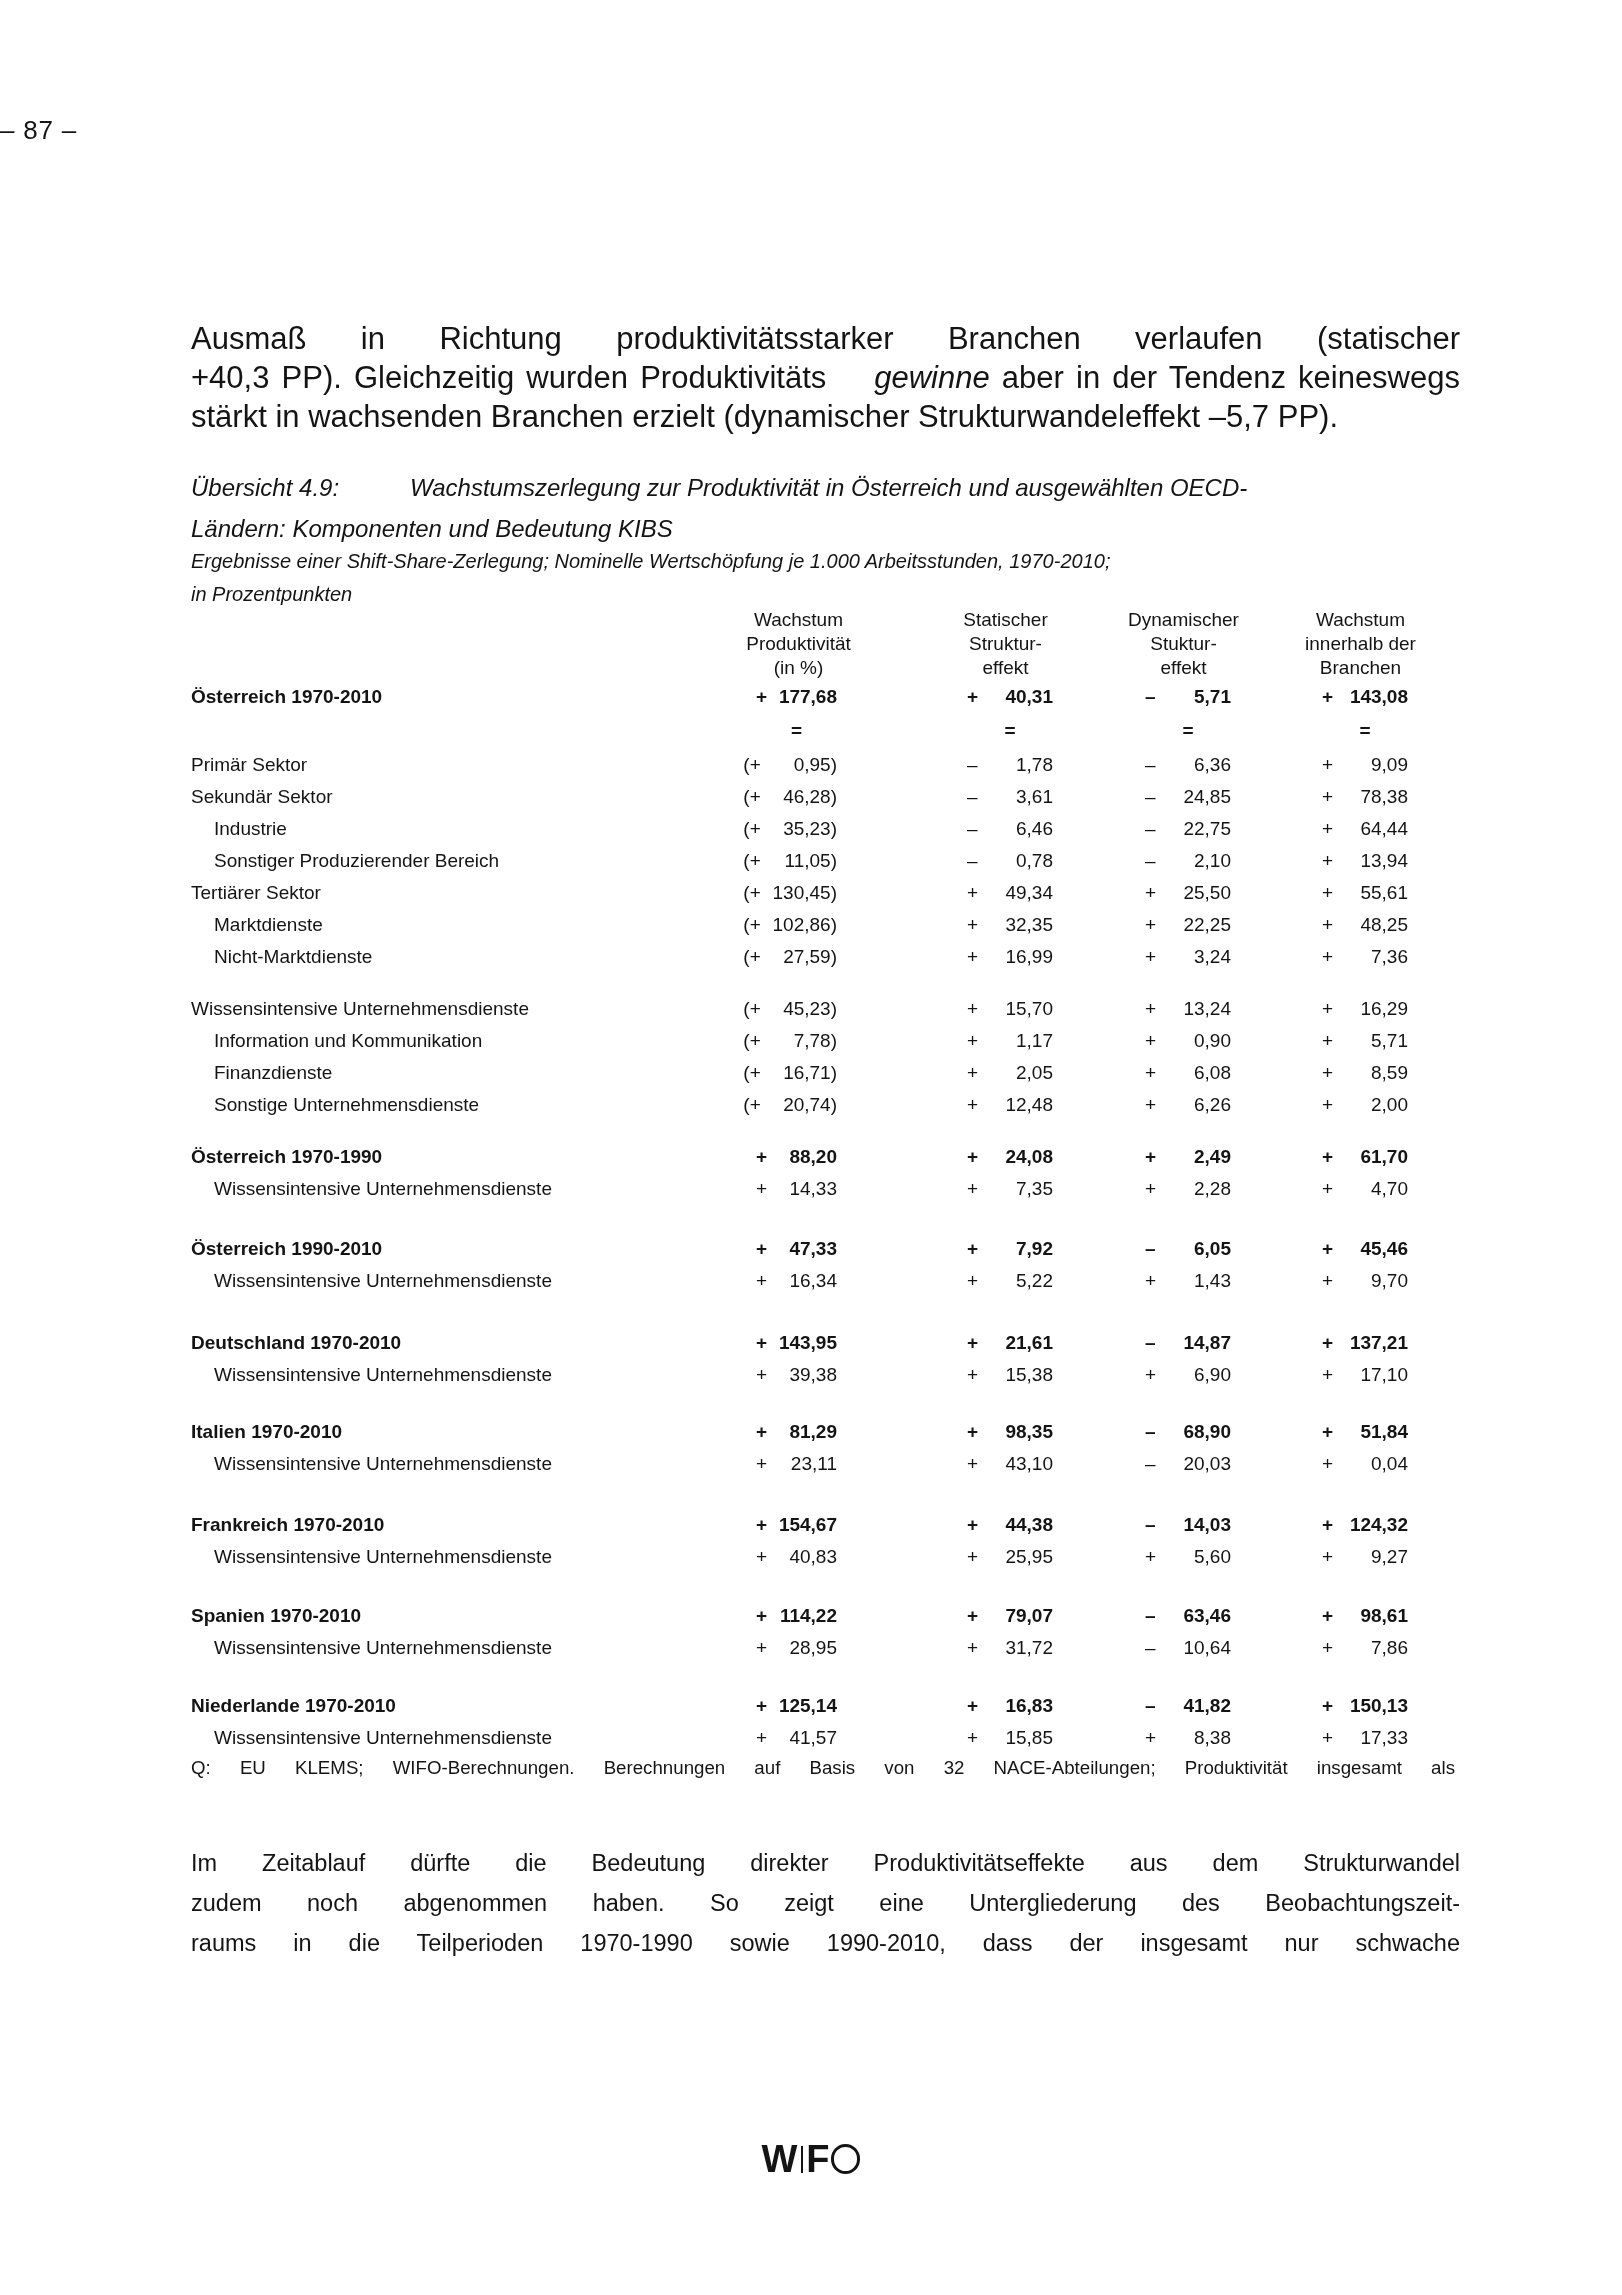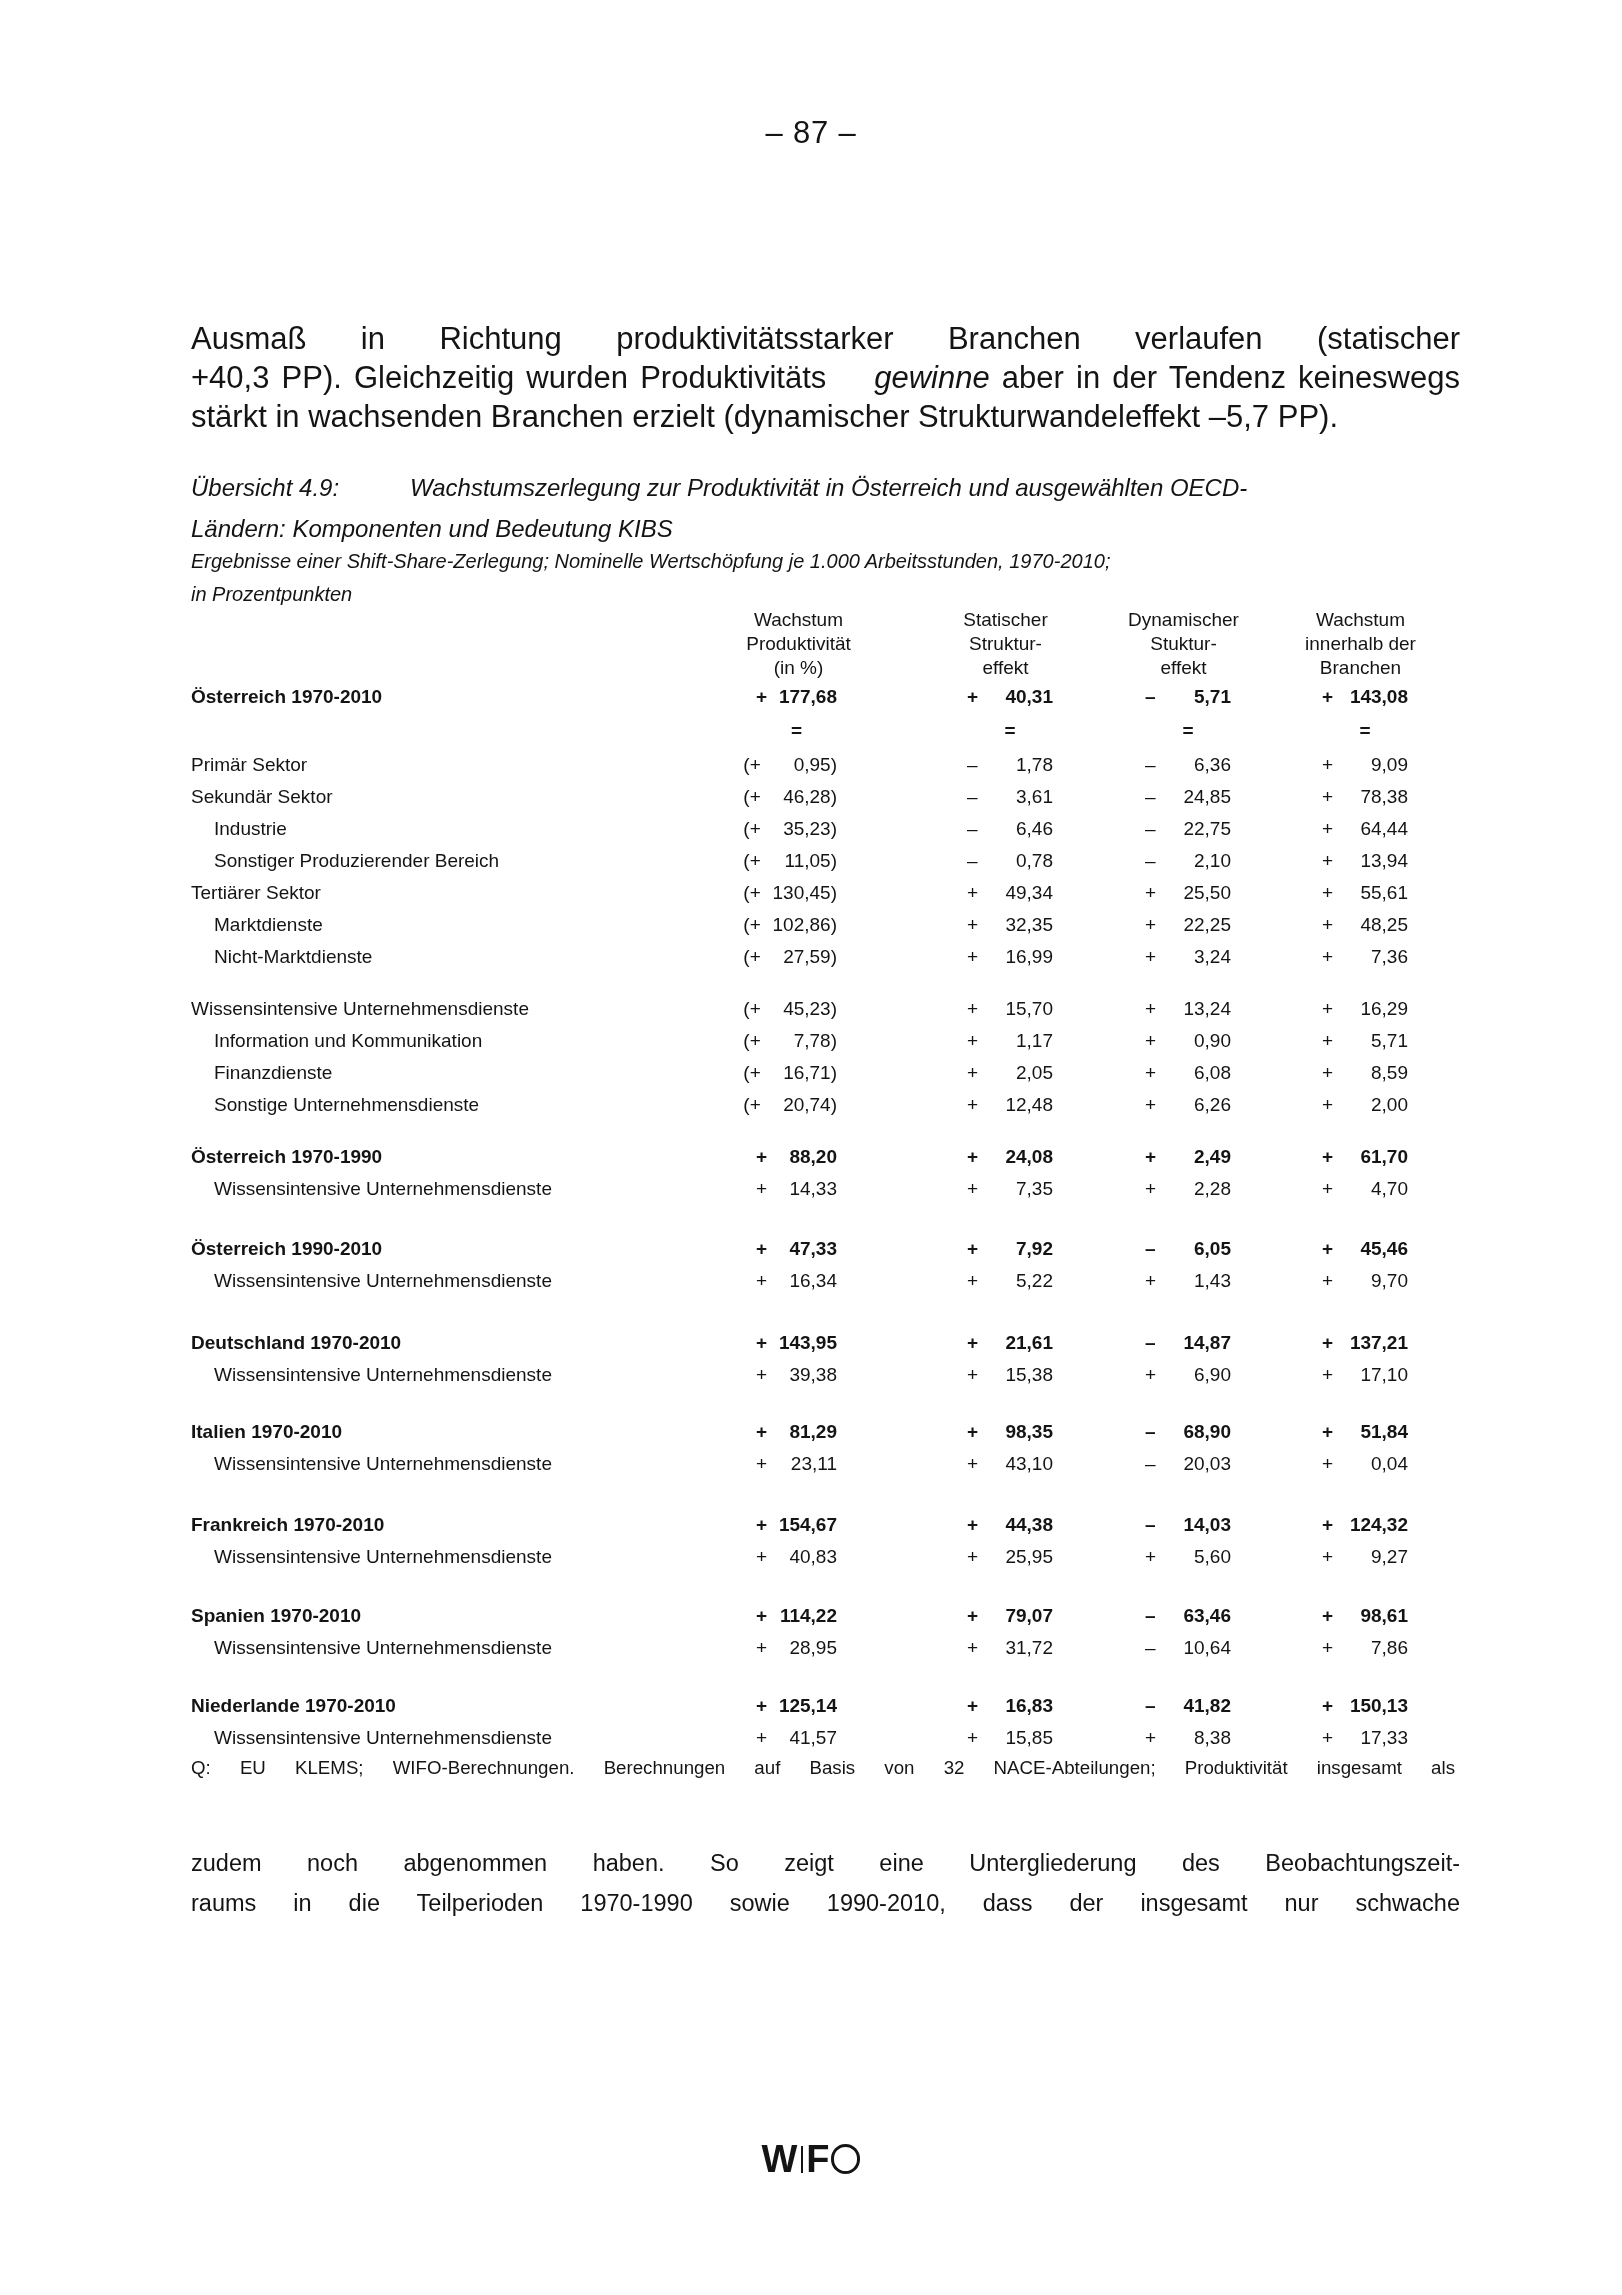--- a/index.html
+++ b/index.html
@@ -8,21 +8,21 @@
     width:1622px;
     height:2295px;
     background:#ffffff;
     font-family:"Liberation Sans", sans-serif;
     color:#141414;
     overflow:hidden;
   }
   
   #page-number{
     position:absolute;top:115px;left:0;width:1622px;
-    text-align:center;font-size:31px;letter-spacing:0.8px;
+    text-align:left;font-size:26px;letter-spacing:0.8px;
   }
   
   .para .line{overflow:hidden;}
   .line.just{text-align:justify;}
   .line.just::after{content:"";display:inline-block;width:100%;height:0;}
   #intro{position:absolute;top:319px;left:191px;width:1269px;font-size:31px;}
   #intro .line{height:39px;line-height:39px;}
   #closing{position:absolute;top:1843px;left:191px;width:1269px;font-size:23.5px;}
   #closing .line{height:40px;line-height:40px;}
   #note{position:absolute;top:1754px;left:191px;width:1264px;font-size:18.7px;}
@@ -879,20 +879,21 @@
           </span>
         </div>
       </div>
     </div>
 
   <div id="note" class="para">
       <div class="line just"><span>Q: EU KLEMS; WIFO-Berechnungen. Berechnungen auf Basis von 32 NACE-Abteilungen; Produktivität insgesamt als</span></div>
     </div>
 
   <div id="closing" class="para">
+      <div class="line just"><span>Im Zeitablauf dürfte die Bedeutung direkter Produktivitätseffekte aus dem Strukturwandel</span></div>
       <div class="line just"><span>zudem noch abgenommen haben. So zeigt eine Untergliederung des Beobachtungszeit-</span></div>
       <div class="line just"><span>raums in die Teilperioden 1970-1990 sowie 1990-2010, dass der insgesamt nur schwache</span></div>
     </div>
 
   <div id="logo">
     <span class="logo-letter">W</span>
     <span class="logo-bar"></span>
     <span class="logo-letter">F</span>
     <span class="logo-o"></span>
   </div>

